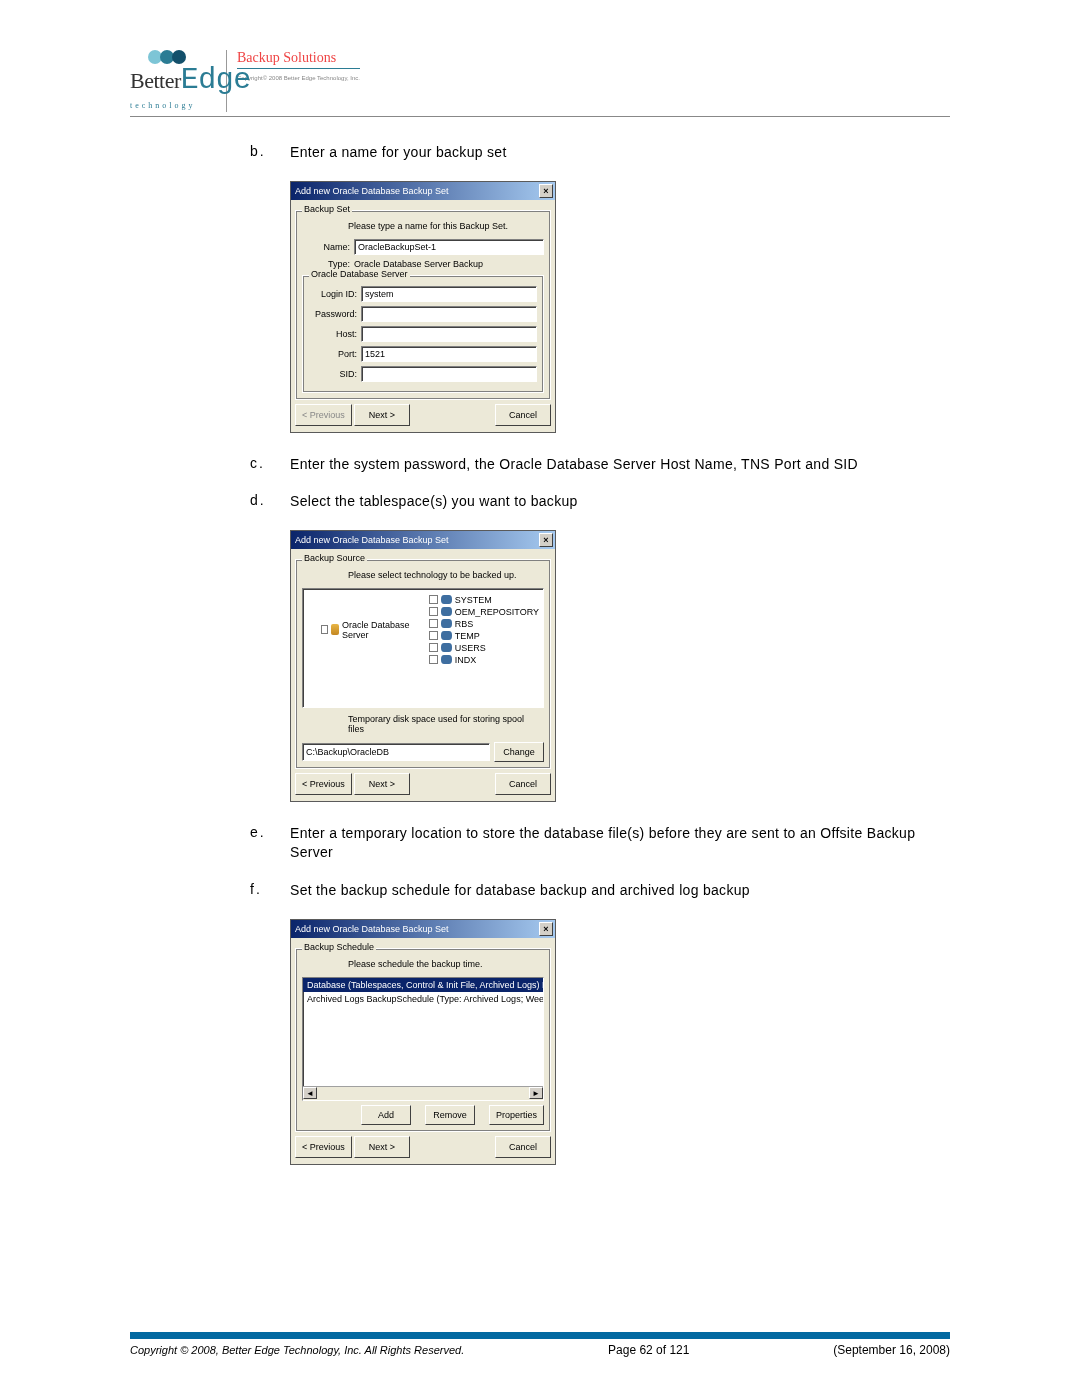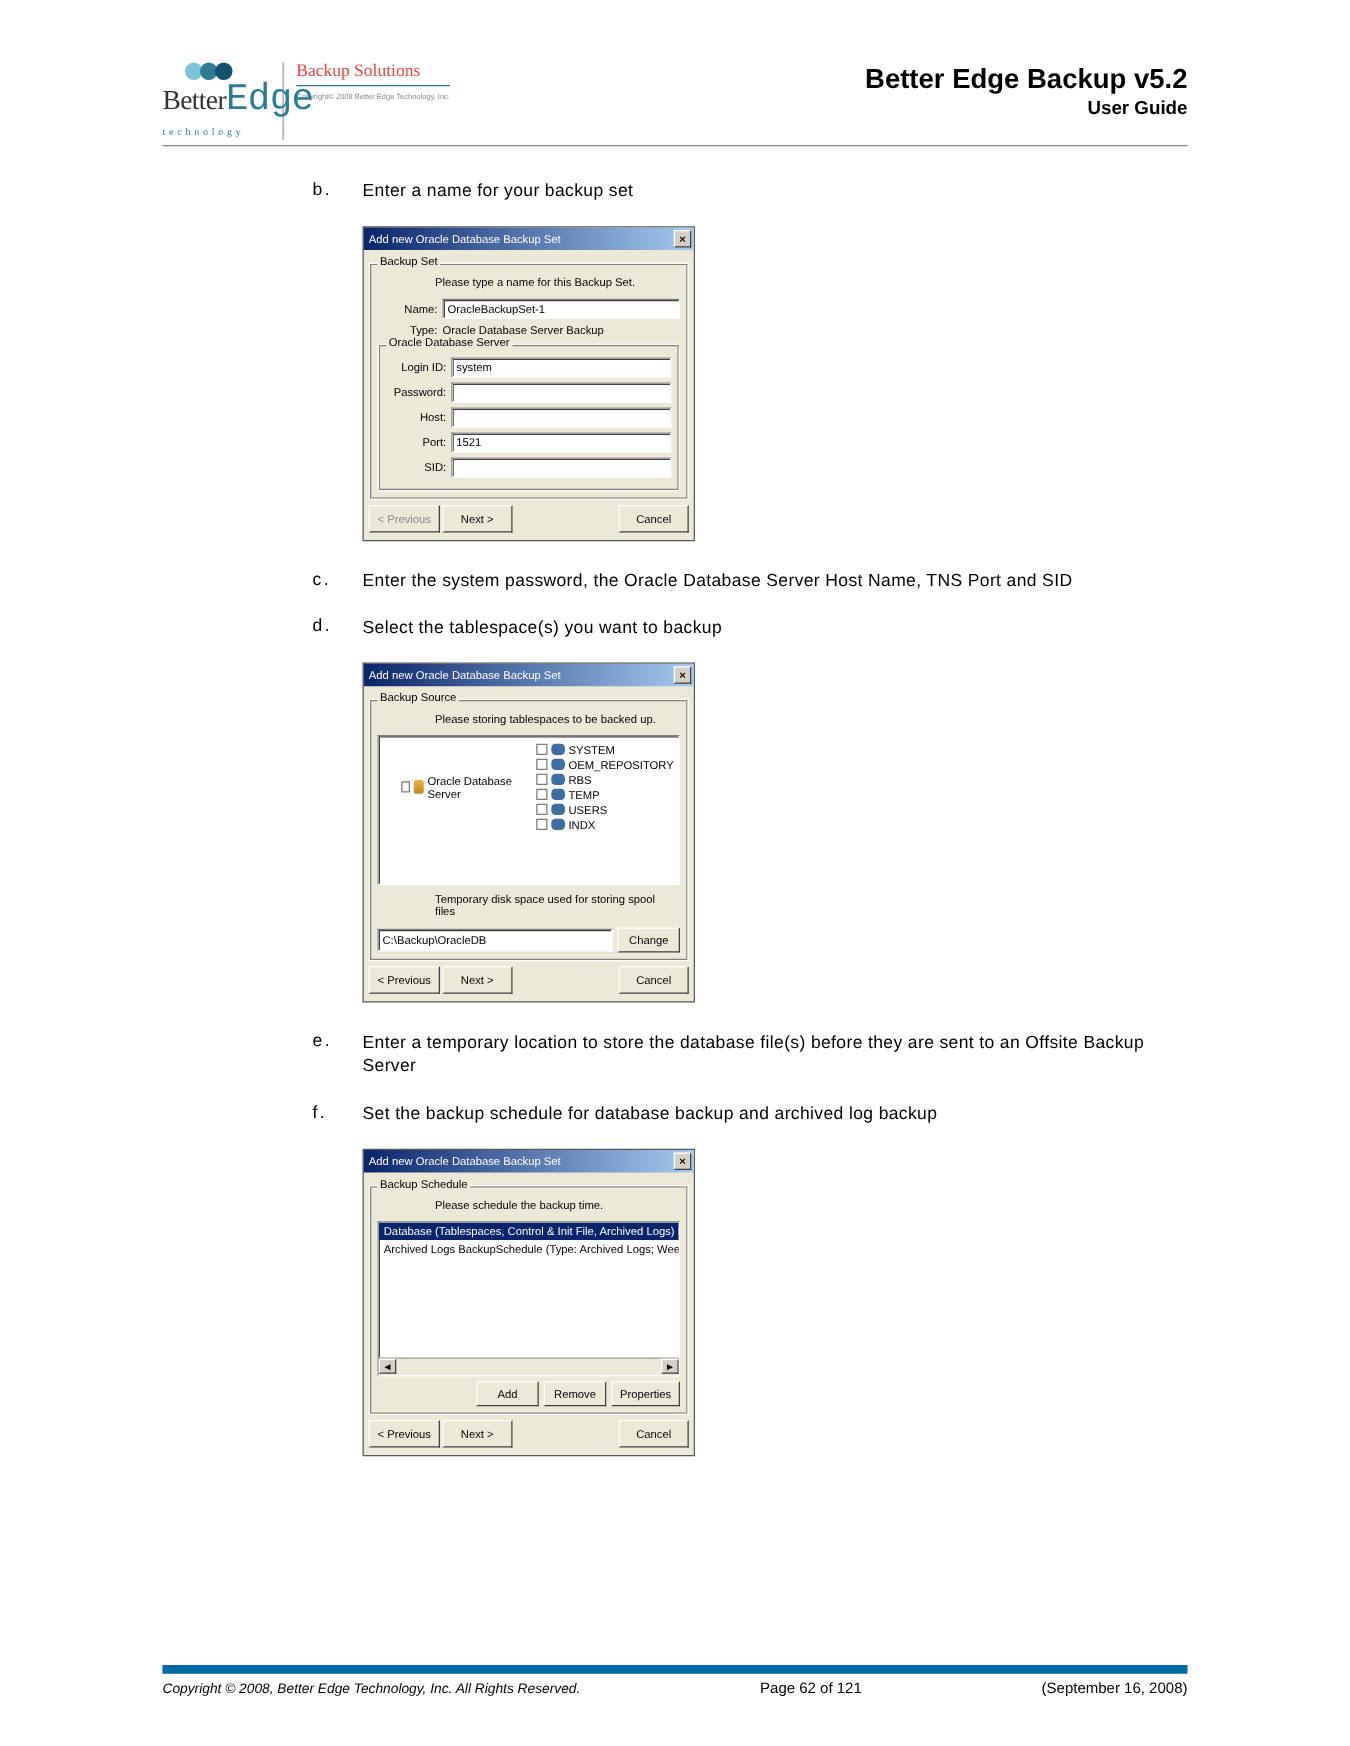--- a/index.html
+++ b/index.html
@@ -144,21 +144,21 @@
     display:flex; justify-content:space-between;
   }
   .listbox .arrow {
     width:14px; height:12px;
     background:#d4d0c8;
     border:1px solid #fff; border-right-color:#404040; border-bottom-color:#404040;
     font-size:8px; text-align:center; line-height:11px;
   }
   .dlg-change { display:flex; gap:4px; align-items:center; margin-top:4px;}
   .dlg-change .inset { height:18px; }
-  .smallbtns { display:flex; justify-content:flex-end; gap:4px; margin-top:4px;}
+  .smallbtns { display:flex; justify-content:flex-end; gap:14px; margin-top:4px;}
   .smallbtns .btn { min-width:50px; height:20px; }
 
   
   .footer {
     position:absolute; left:130px; right:130px; bottom:40px;
     border-top:7px solid #0369a1;
     padding-top:4px;
     font-size:12px;
     display:flex; justify-content:space-between; align-items:baseline;
   }
@@ -173,24 +173,20 @@
     <div class="logos">
       <div class="logo-be">
         <div class="dots"><span class="d1"></span><span class="d2"></span><span class="d3"></span></div>
         <div class="txt"><span class="b">Better</span><span class="e">Edge</span><br><span class="tech">technology</span></div>
       </div>
       <div class="logo-bs">
         <div class="title">Backup Solutions</div>
         <div class="copy">Copyright© 2008
 Better Edge Technology, Inc.</div>
       </div>
-    </div>
-    <div class="header-right">
-      <div class="prod">Better Edge Backup v5.2</div>
-      <div class="guide">User Guide</div>
     </div>
   </div>
 
   <div class="item-row">
     <div class="marker">b.</div>
     <div class="text">Enter a name for your backup set</div>
   </div>
 
   <div class="dialog">
     <div class="titlebar">
@@ -253,21 +249,21 @@
   </div>
 
   <div class="dialog">
     <div class="titlebar">
       <span>Add new Oracle Database Backup Set</span>
       <span class="x">×</span>
     </div>
     <div class="dlg-body">
       <div class="groupbox">
         <span class="gb-legend">Backup Source</span>
-        <div class="smallnote">Please storing tablespaces to be backed up.</div>
+        <div class="smallnote">Please select technology to be backed up.</div>
         <div class="treebox tree">
           <ul>
             <li class="root">
                 <span class="sq"></span>
                 <span class="db"></span>
                 <span>Oracle Database Server</span>
               <ul id="tree-children">
                   <li>
                     <span class="sq"></span>
                     <span class="cyl"></span>

